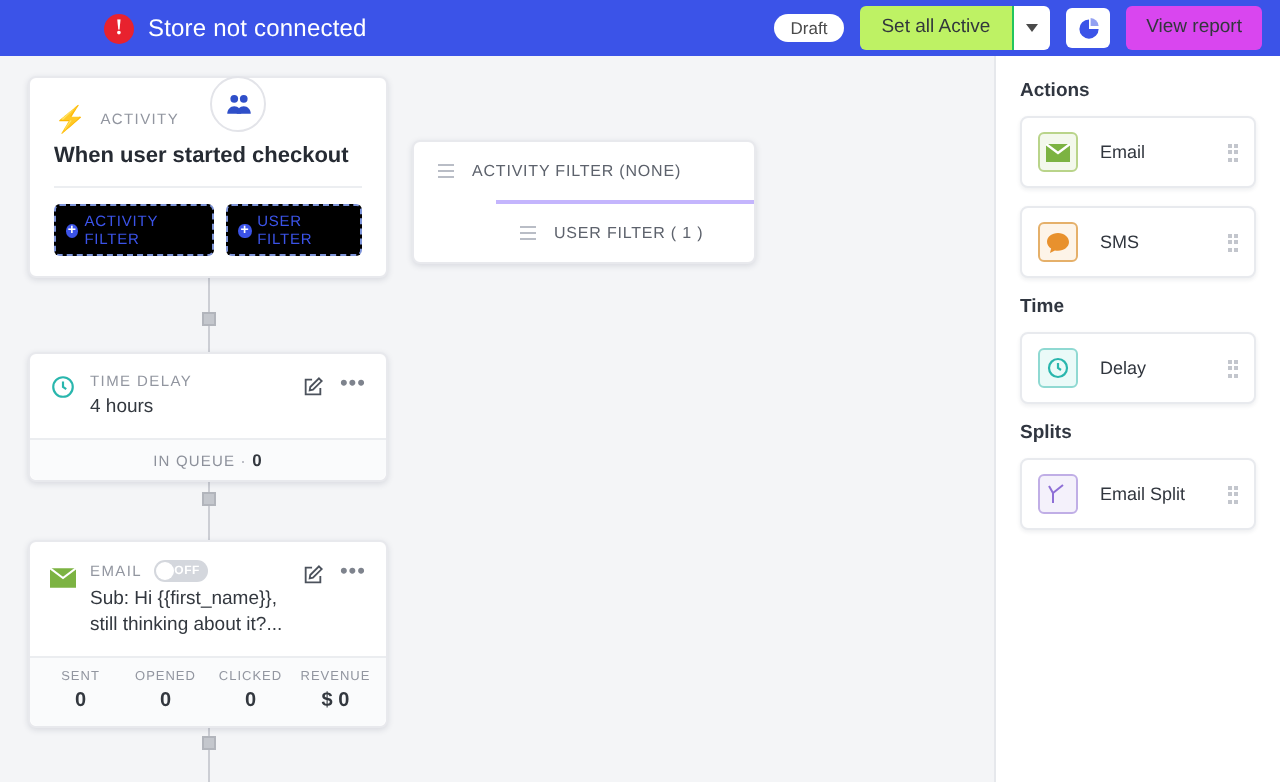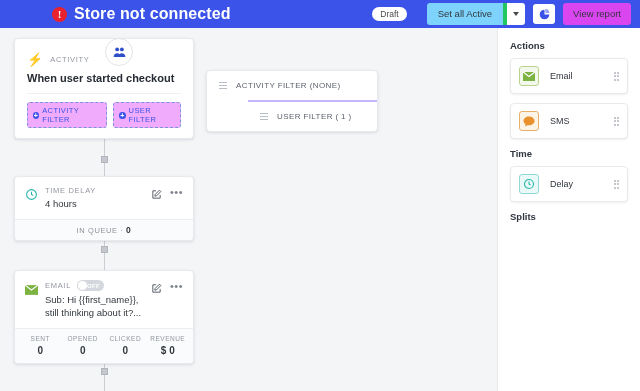--- a/index.html
+++ b/index.html
@@ -17,34 +17,34 @@
     background: #3b53e8;
     display: flex; align-items: center;
   }
   .alert { display: flex; align-items: center; margin-left: 52px; }
   .alert-icon {
     width: 15px; height: 15px; border-radius: 50%;
     background: #e8222e; color: #fff;
     font-size: 11px; font-weight: bold; line-height: 15px;
     text-align: center; font-family: "Liberation Serif", serif;
   }
-  .alert-text { color: #fff; font-size: 16px; margin-left: 7px; letter-spacing: .1px; font-weight: bold; }
+  .alert-text { color: #fff; font-size: 12px; margin-left: 7px; letter-spacing: .1px; }
   .topbar-right {
     margin-left: auto; display: flex; align-items: center;
     margin-right: 9px; gap: 8px;
   }
   .draft-chip {
     background: #fff; color: #4a4a4a; border-radius: 9px;
     font-size: 8.5px; padding: 3px 8px 3px 8px; line-height: 1;
   }
   .btn-group { display: flex; align-items: stretch; }
   .btn-main {
-    background: #7dd3fc; color: #32373c; font-size: 9.5px;
+    background: #bef264; color: #32373c; font-size: 9.5px;
     padding: 5px 11px; border-radius: 3px 0 0 3px;
-    border-right: 4px solid #22c55e; line-height: 1.3; margin-left: 12px;
+    border-right: 1px solid #22c55e; line-height: 1.3;
   }
   .btn-caret {
     background: #fff; border-radius: 0 3px 3px 0;
     width: 18px; display: flex; align-items: center; justify-content: center;
   }
   .caret { width: 0; height: 0; border-left: 3px solid transparent;
            border-right: 3px solid transparent; border-top: 4px solid #4a4a4a; }
   .icon-btn {
     background: #fff; border-radius: 3px; width: 22px; height: 20px;
     display: flex; align-items: center; justify-content: center;
@@ -83,21 +83,21 @@
   .trigger-body { padding: 14px 12px 10px 12px; }
   .trigger-head { display: flex; align-items: center; gap: 7px; }
   .bolt { color: #3b53e8; font-size: 13px; line-height: 1; }
   .kicker { font-size: 7.5px; color: #9296a0; letter-spacing: .7px; }
   .trigger-title { font-size: 11px; color: #262b33; font-weight: bold; margin-top: 6px; }
   .divider { height: 1px; background: #eceef1; margin: 9px 0 8px 0; }
   .filter-row { display: flex; gap: 6px; }
   .filter-btn {
     border: 1px dashed #7d93d8; border-radius: 3px; color: #3b53e8;
     font-size: 7.5px; letter-spacing: .4px; padding: 3px 5px;
-    display: flex; align-items: center; gap: 3px; background: #f0abfc;
+    display: flex; align-items: center; gap: 3px; background: #000000;
   }
   .plus-circle {
     width: 7px; height: 7px; border-radius: 50%; background: #3b53e8;
     color: #fff; font-size: 7px; line-height: 7px; text-align: center;
     font-weight: bold;
   }
 
   
   #filters-panel { left: 206px; top: 42px; width: 172px; }
   .filter-item {
@@ -389,14 +389,32 @@
           <i></i>
           <i></i>
           <i></i>
           <i></i>
           <i></i>
         </span>
     </div>
 
     <div class="side-group-title">Splits</div>
 
+    <div class="side-card">
+      <span class="side-ico" style="border-color:#c0aee6;background:#f4f1fb;">
+        <svg width="12" height="12" viewBox="0 0 24 24" fill="none" stroke="#8e6fd6" stroke-width="2">
+          <path d="M7 21V11"></path>
+            <path d="M7 11L17 3"></path>
+            <path d="M7 11L3 4"></path>
+        </svg>
+      </span>
+      <span class="side-label">Email Split</span>
+      <span class="grip">
+          <i></i>
+          <i></i>
+          <i></i>
+          <i></i>
+          <i></i>
+          <i></i>
+        </span>
+    </div>
   </div>
 </div>
 
 </body></html>

